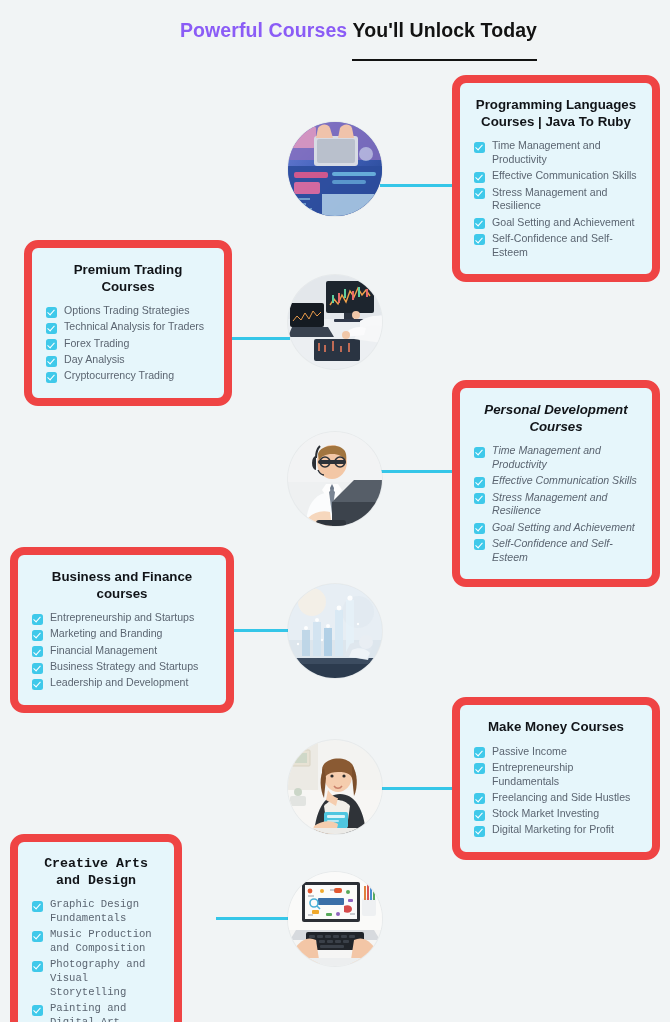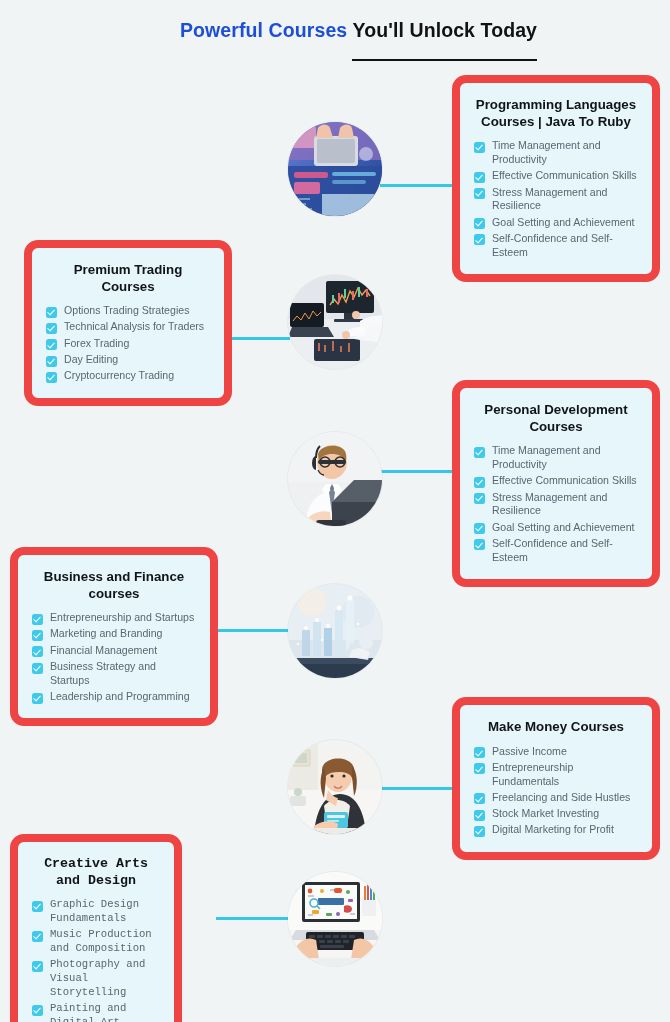--- a/index.html
+++ b/index.html
@@ -10,21 +10,21 @@
     position:relative;overflow:hidden;
   }
 
   
   .page-title{
     position:absolute;top:19px;left:0;width:670px;
     text-align:center;
     font-size:19.5px;font-weight:bold;letter-spacing:.1px;
     white-space:nowrap;
   }
-  .title-accent{color:#1d4ed8;margin-left:47px;}
+  .title-accent{color:#8b5cf6;margin-left:47px;}
   .title-plain{color:#121212;border-bottom:2.5px solid #121212;padding-bottom:18px;}
 
   
   .card{
     position:absolute;
     box-sizing:border-box;
     background:#e6f6fb;
     border:8px solid #ef4444;
     border-radius:14px;
     padding:12px 14px 12px 14px;
@@ -343,30 +343,30 @@
     <li>
         <span class="chk"></span>
         <span class="li-text">Technical Analysis for Traders</span>
       </li>
     <li>
         <span class="chk"></span>
         <span class="li-text">Forex Trading</span>
       </li>
     <li>
         <span class="chk"></span>
-        <span class="li-text">Day Editing</span>
+        <span class="li-text">Day Analysis</span>
       </li>
     <li>
         <span class="chk"></span>
         <span class="li-text">Cryptocurrency Trading</span>
       </li>
   </ul>
 </div>
 
-<div class="card" style="left:452px;top:380px;width:208px;">
+<div class="card" style="left:452px;top:380px;width:208px;font-style:italic;">
   <div class="card-title">Personal Development Courses</div>
   <ul class="card-list">
     <li>
         <span class="chk"></span>
         <span class="li-text">Time Management and Productivity</span>
       </li>
     <li>
         <span class="chk"></span>
         <span class="li-text">Effective Communication Skills</span>
       </li>
@@ -378,42 +378,42 @@
         <span class="chk"></span>
         <span class="li-text">Goal Setting and Achievement</span>
       </li>
     <li>
         <span class="chk"></span>
         <span class="li-text">Self-Confidence and Self-Esteem</span>
       </li>
   </ul>
 </div>
 
-<div class="card" style="left:10px;top:547px;width:208px;">
+<div class="card" style="left:10px;top:547px;width:224px;">
   <div class="card-title">Business and Finance courses</div>
   <ul class="card-list">
     <li>
         <span class="chk"></span>
         <span class="li-text">Entrepreneurship and Startups</span>
       </li>
     <li>
         <span class="chk"></span>
         <span class="li-text">Marketing and Branding</span>
       </li>
     <li>
         <span class="chk"></span>
         <span class="li-text">Financial Management</span>
       </li>
     <li>
         <span class="chk"></span>
         <span class="li-text">Business Strategy and Startups</span>
       </li>
     <li>
         <span class="chk"></span>
-        <span class="li-text">Leadership and Programming</span>
+        <span class="li-text">Leadership and Development</span>
       </li>
   </ul>
 </div>
 
 <div class="card" style="left:452px;top:697px;width:208px;">
   <div class="card-title">Make Money Courses</div>
   <ul class="card-list">
     <li>
         <span class="chk"></span>
         <span class="li-text">Passive Income</span>

